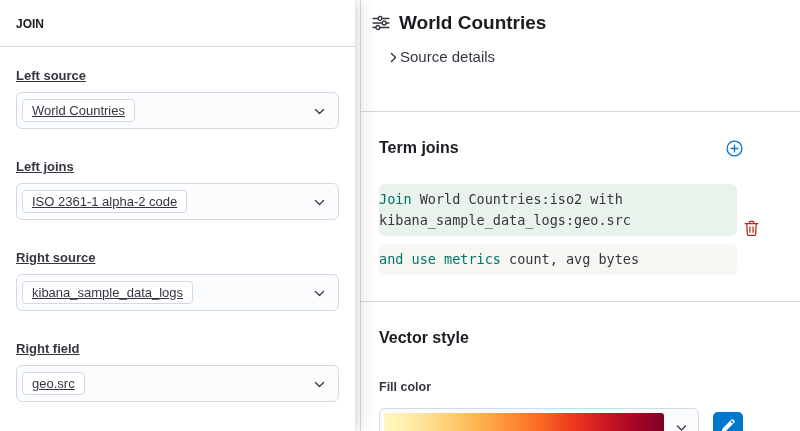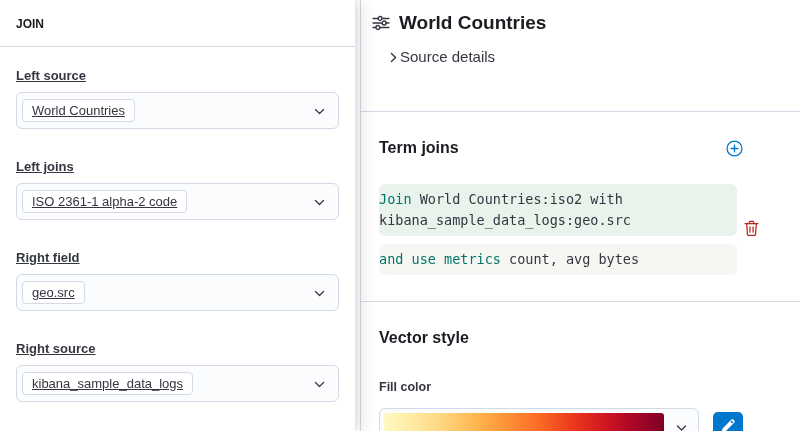--- a/index.html
+++ b/index.html
@@ -178,39 +178,39 @@
           <span class="pill">ISO 2361-1 alpha-2 code</span>
           <span class="chev">
             <svg width="13" height="13" viewBox="0 0 16 16" fill="none" stroke="currentColor" stroke-width="1.5" stroke-linecap="round" stroke-linejoin="round">
                 <path d="M3 5.5l5 5 5-5"></path>
               </svg>
           </span>
         </div>
       </div>
 
       <div class="form-group">
+        <label class="form-label">Right source</label>
+        <div class="combo">
+          <span class="pill">kibana_sample_data_logs</span>
+          <span class="chev">
+            <svg width="13" height="13" viewBox="0 0 16 16" fill="none" stroke="currentColor" stroke-width="1.5" stroke-linecap="round" stroke-linejoin="round">
+                <path d="M3 5.5l5 5 5-5"></path>
+              </svg>
+          </span>
+        </div>
+      </div>
+
+      <div class="form-group">
         <label class="form-label">Right field</label>
         <div class="combo">
           <span class="pill">geo.src</span>
           <span class="chev">
             <svg width="13" height="13" viewBox="0 0 16 16" fill="none" stroke="currentColor" stroke-width="1.5" stroke-linecap="round" stroke-linejoin="round">
                 <path d="M3 5.5l5 5 5-5"></path>
               </svg>
           </span>
         </div>
       </div>
 
-      <div class="form-group">
-        <label class="form-label">Right source</label>
-        <div class="combo">
-          <span class="pill">kibana_sample_data_logs</span>
-          <span class="chev">
-            <svg width="13" height="13" viewBox="0 0 16 16" fill="none" stroke="currentColor" stroke-width="1.5" stroke-linecap="round" stroke-linejoin="round">
-                <path d="M3 5.5l5 5 5-5"></path>
-              </svg>
-          </span>
-        </div>
-      </div>
-
     </div>
   </aside>
 
 </div>
 
 </body></html>

